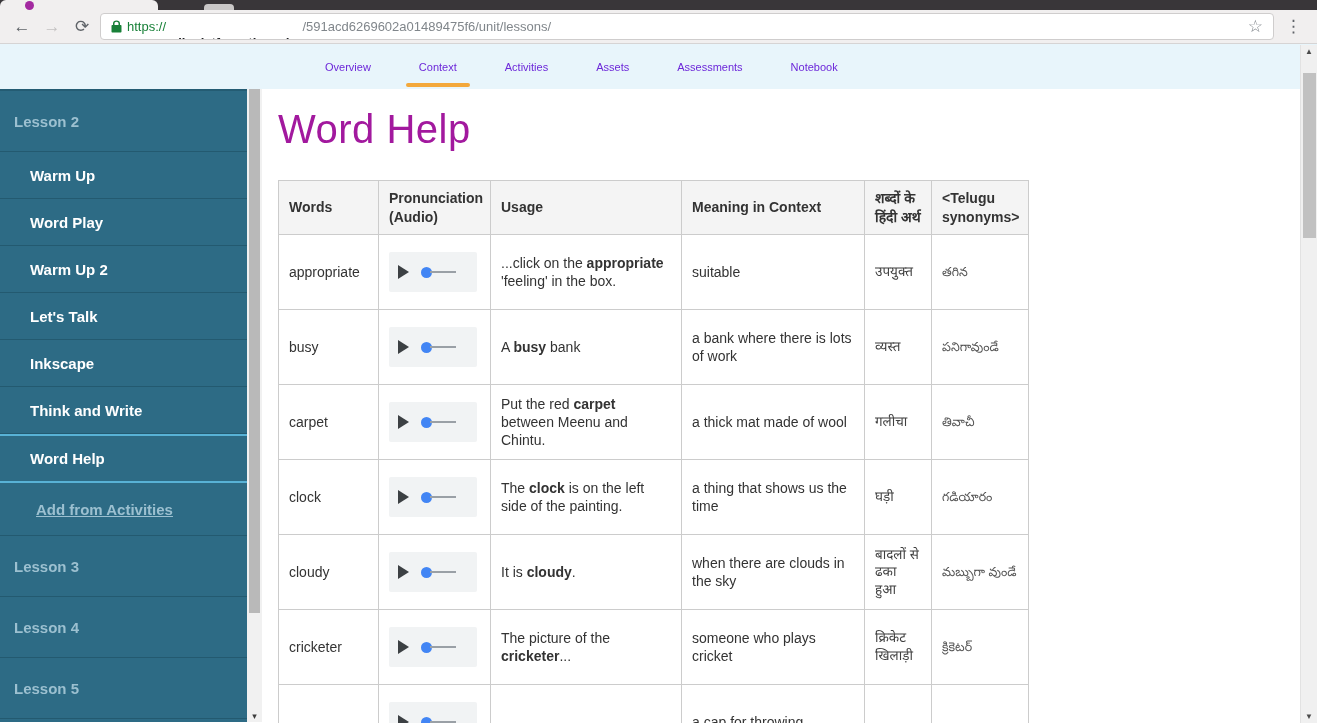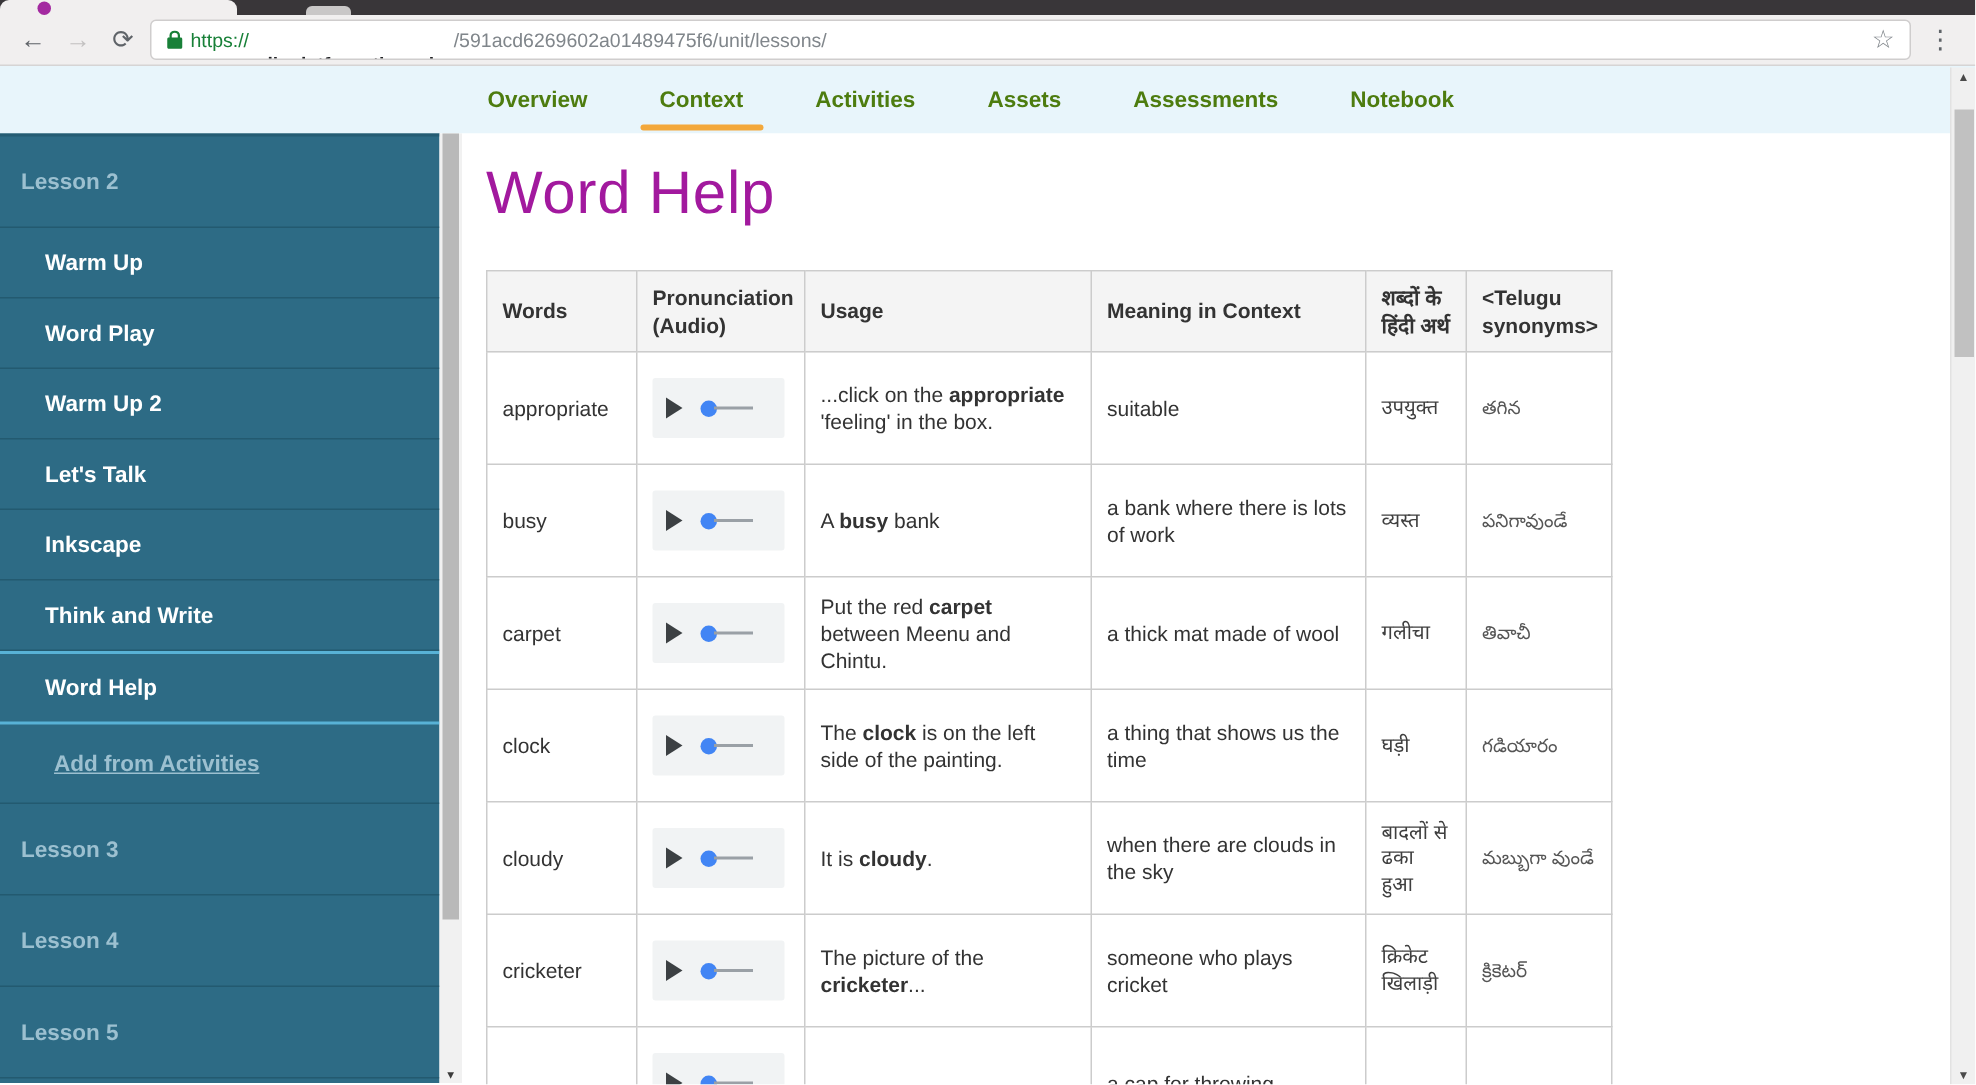--- a/index.html
+++ b/index.html
@@ -19,27 +19,27 @@
   .lock { display:flex; align-items:center; }
   .url-scheme { color:#188038; }
   .url-domain { color:#202124; font-weight:700;margin-top:32px; }
   .url-path { color:#80868b; }
   .url-spacer { flex:1; }
   .star { color:#80868b; font-size:17px; cursor:pointer; }
   .menu-dots { color:#5f6368; font-size:17px; padding:0 5px; cursor:pointer; }
 
   
   .navband { height:45px; background:#e8f5fb; display:flex; padding-left:325px; gap:48px; }
-  .tab { display:flex; align-items:center; color:#4d7c0f; font-size:15px; position:relative; cursor:pointer;font-weight:bold; }
+  .tab { display:flex; align-items:center; color:#6d28d9; font-size:11px; position:relative; cursor:pointer; }
   .tab.active::after { content:""; position:absolute; left:-13px; right:-13px; bottom:2px; height:4px; background:#f3a83b; border-radius:2px; }
 
   
   .body-row { display:flex; height:633px; }
 
-  .sidebar { width:293px; background:#2d6b85; border-top:2px solid #245c73; display:flex; flex-direction:column; }
+  .sidebar { width:247px; background:#2d6b85; border-top:2px solid #245c73; display:flex; flex-direction:column; }
   .s-item { border-bottom:1px solid #235a70; display:flex; align-items:center; font-weight:700; font-size:15px; cursor:pointer; }
   .s-header { height:61px; padding-left:14px; color:#9cc0d0; }
   .s-sub { height:47px; padding-left:30px; color:#ffffff; }
   .s-sub.active { height:49px; border-top:2px solid #58b2d6; border-bottom:2px solid #58b2d6; }
   .s-link { height:53px; padding-left:36px; color:#9cc0d0; font-weight:600; }
   .s-link span { text-decoration:underline; }
 
   .sidebar-scrollbar { width:15px; background:#f1f1f1; position:relative; }
   .sb-thumb { position:absolute; top:0; left:2px; width:11px; height:524px; background:#b9b9b9; cursor:pointer; }
   .sb-down { position:absolute; bottom:1px; left:0; right:0; text-align:center; font-size:9px; color:#3c3c3c; cursor:pointer; }

